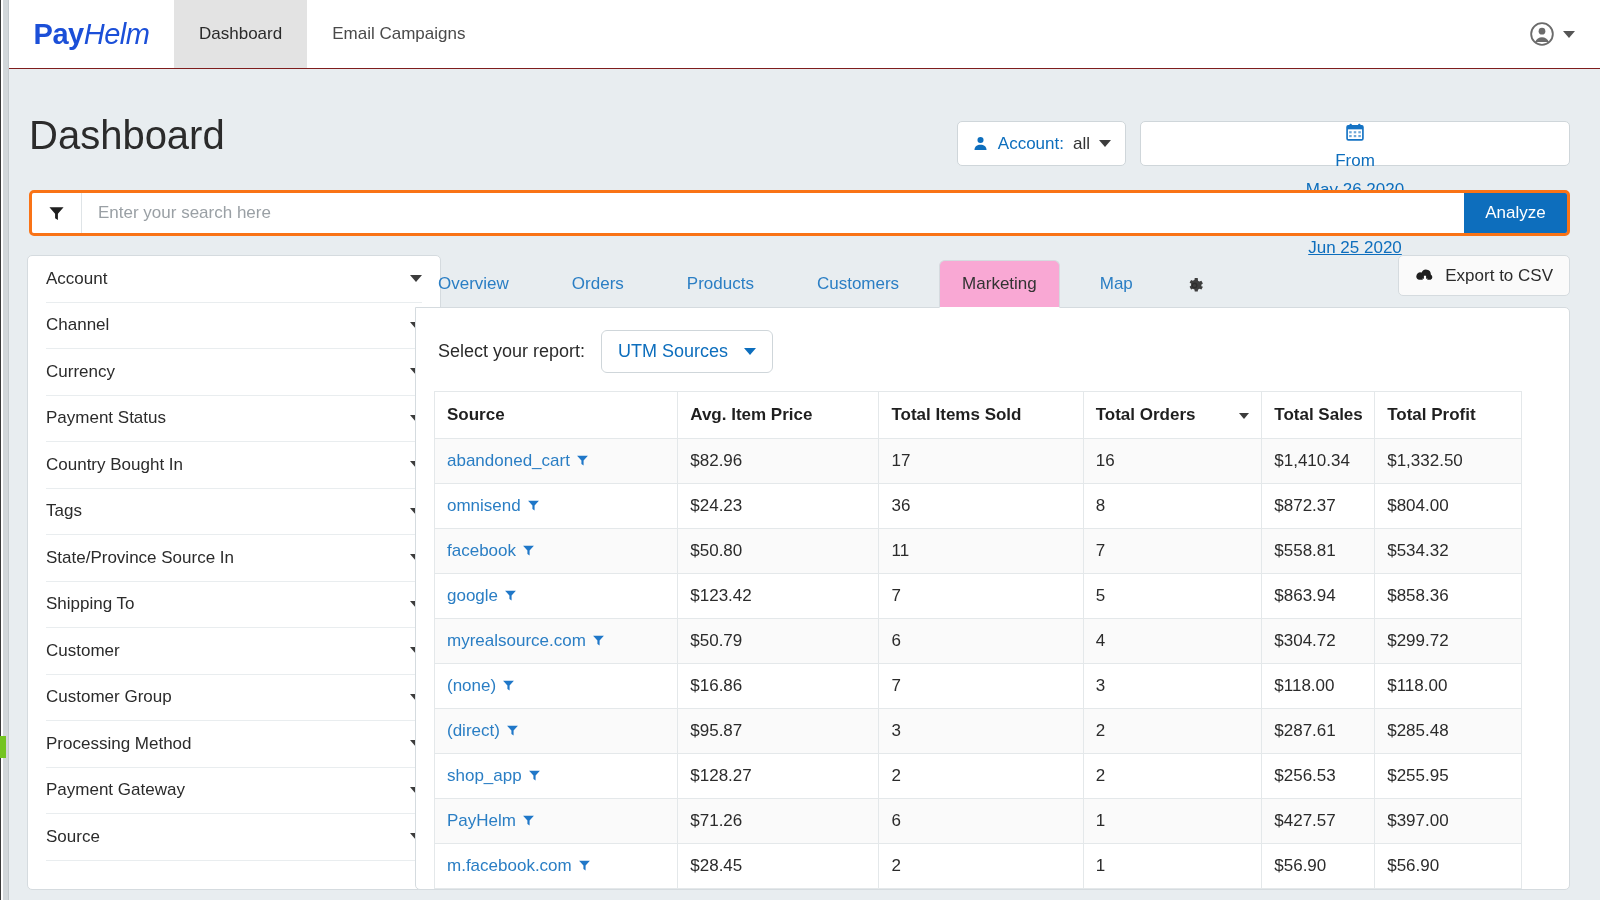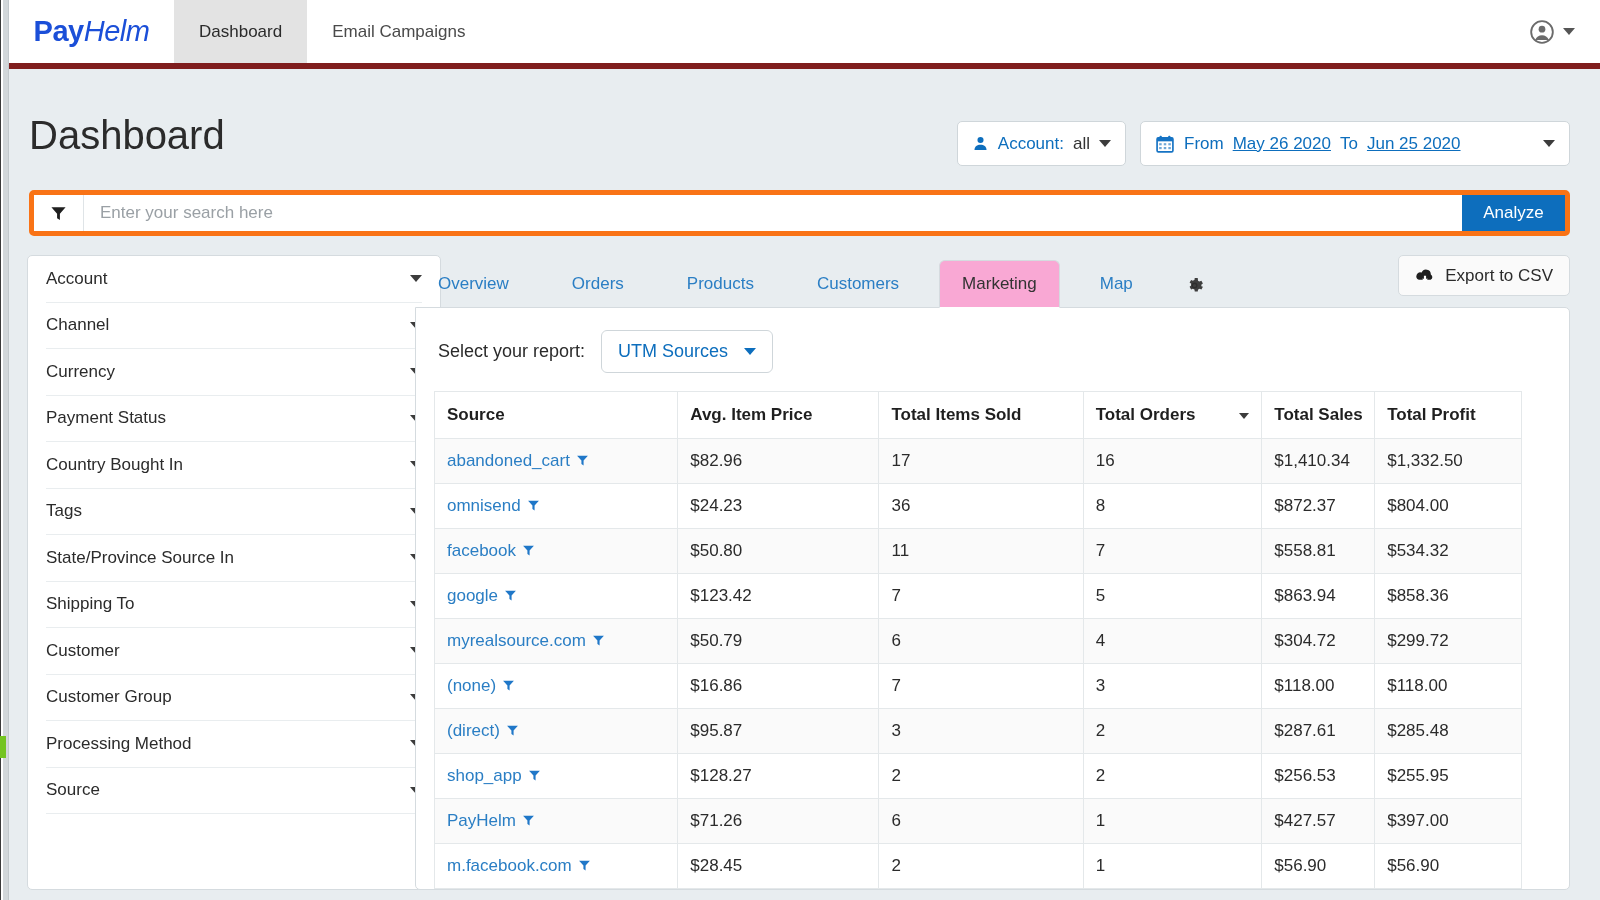--- a/index.html
+++ b/index.html
@@ -17,21 +17,21 @@
     background: linear-gradient(to right,#3a3a3a 0 1px,#ffffff 1px 3px,#d2d7da 3px 8px,#c2c8cc 8px 9px);
   }
   .edge-green {
     position: absolute; left: 0; top: 736px; width: 6px; height: 22px;
     background: #74c421;
   }
 
   
   .topnav {
     position: absolute; left: 9px; top: 0; width: 1591px; height: 69px;
-    background: #ffffff; border-bottom: 6px solid #7f1d1d;
+    background: #ffffff; border-bottom: 1px solid #7f1d1d;
     display: flex; align-items: stretch;
   }
   .brand {
     width: 165px; display: flex; align-items: center; justify-content: center;
     font-size: 29px; letter-spacing: -0.5px;
   }
   .brand .pay { font-weight: 700; color: #1b4fd8; }
   .brand .helm { font-weight: 400; font-style: italic; color: #1b4fd8; }
   .navtab {
     display: flex; align-items: center; padding: 0 25px;
@@ -59,30 +59,30 @@
     cursor: pointer;
   }
   .ctl .lbl-blue { color: #0d6ebd; font-weight: 500; }
   .ctl .lbl-dark { color: #333; }
   .person-icon { width: 17px; height: 17px; display: block; }
   .cal-icon { width: 20px; height: 20px; display: block; }
   .caret-dk {
     width: 0; height: 0; border-left: 6px solid transparent; border-right: 6px solid transparent;
     border-top: 7px solid #3c3c3c;
   }
-  .daterange { width: 430px; justify-content: flex-start; }
+  .daterange { width: 430px; justify-content: flex-start; flex-direction: column; }
   .daterange .txt { color: #0d6ebd; white-space: nowrap; }
   .daterange .dt { text-decoration: underline; }
   .daterange .caret-dk { margin-left: auto; }
 
   
   .searchrow {
     position: absolute; left: 29px; top: 190px; width: 1541px; height: 46px;
     display: flex; border-radius: 5px; overflow: hidden;
-    border: 5px solid #f97316; background: #fca5a5;
+    border: 3px solid #f97316; background: #fca5a5;
   }
   .filter-btn {
     width: 50px; display: flex; align-items: center; justify-content: center;
     border-right: 1px solid #dfe4e7; background: #fff; cursor: pointer;
   }
   .funnel-dark { width: 17px; height: 17px; display: block; }
   .search-input {
     flex: 1; border: none; outline: none; font-size: 17px; color: #333;
     padding: 0 16px; font-family: "Liberation Sans", sans-serif;
   }
@@ -295,20 +295,24 @@
     </div>
     <div class="filter-item">
       <span class="fname">Customer Group</span>
       <span class="caret-dk"></span>
     </div>
     <div class="filter-item">
       <span class="fname">Processing Method</span>
       <span class="caret-dk"></span>
     </div>
     <div class="filter-item">
+      <span class="fname">Payment Gateway</span>
+      <span class="caret-dk"></span>
+    </div>
+    <div class="filter-item">
       <span class="fname">Source</span>
       <span class="caret-dk"></span>
     </div>
   </div>
 
   <div class="tabstrip">
     <div class="tab"><span>Overview</span></div>
     <div class="tab"><span>Orders</span></div>
     <div class="tab"><span>Products</span></div>
     <div class="tab"><span>Customers</span></div>

